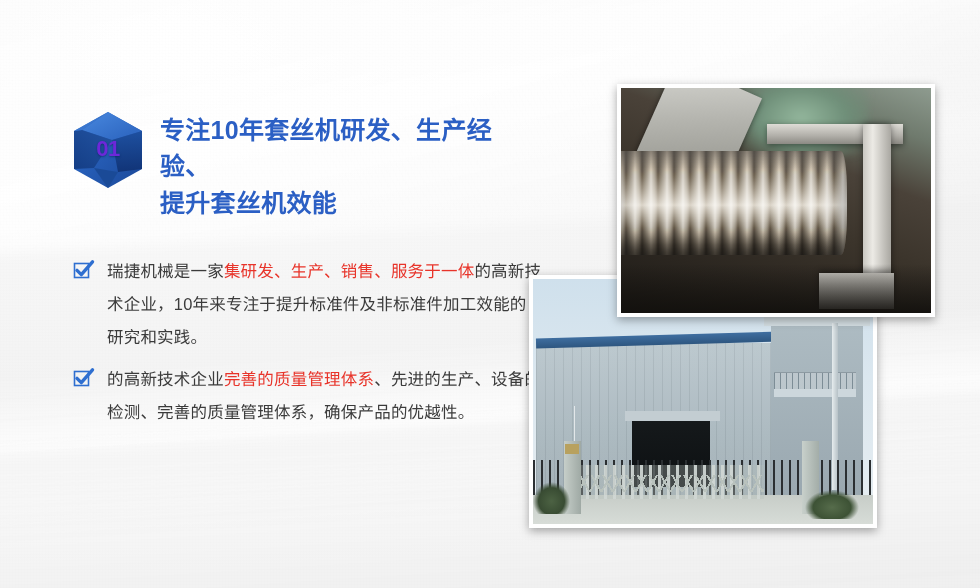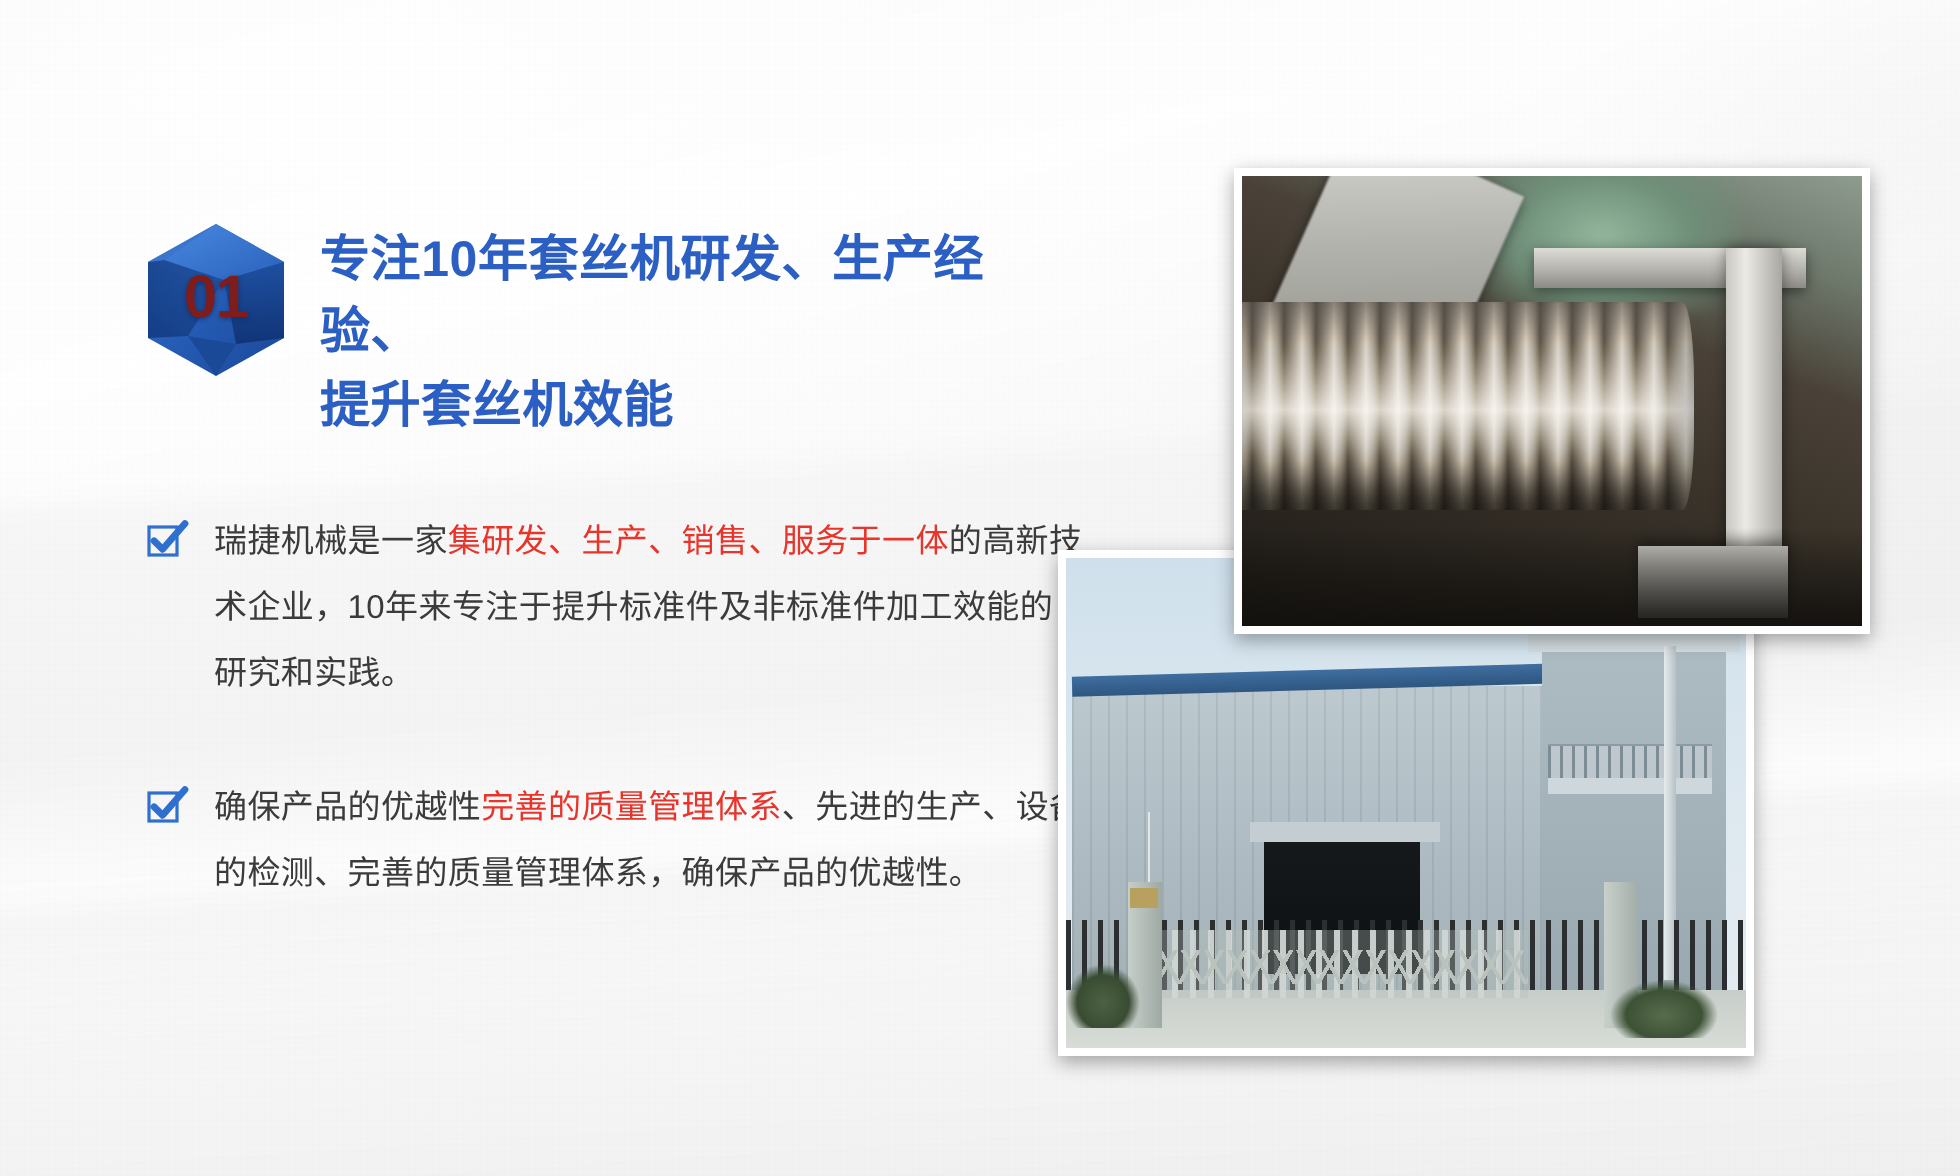--- a/index.html
+++ b/index.html
@@ -82,23 +82,23 @@
     flex: 0 0 auto;
     width: 72px; height: 80px;
     margin-top: 2px;
   }
   .badge svg { display: block; width: 72px; height: 80px; }
   .badge-num {
     position: absolute;
     left: 0; right: 0; top: 50%;
     transform: translateY(-52%);
     text-align: center;
-    font-size: 30px;
+    font-size: 22px;
     font-weight: bold;
-    color: #7f1d1d;
+    color: #6d28d9;
     letter-spacing: -0.5px;
     text-shadow: 0 1px 2px rgba(10,35,90,.55);
   }
 
   .headline {
     padding-top: 4px;
     font-size: 25px;
     font-weight: bold;
     line-height: 1.45;
     color: #2b5fc4;
@@ -106,21 +106,21 @@
     white-space: pre-line;
   }
 
   
   .bullets { margin-top: 34px; }
 
   .bullet {
     display: flex;
     align-items: flex-start;
     gap: 13px;
-    margin-bottom: 34px;
+    margin-bottom: 9px;
   }
   .bullet:last-child { margin-bottom: 0; }
 
   .check-icon {
     flex: 0 0 auto;
     width: 22px; height: 22px;
     margin-top: 4px;
   }
   .check-icon svg { display: block; width: 22px; height: 22px; overflow: visible; }
 
@@ -391,21 +391,21 @@
       </div>
 
       <div class="bullet">
         <span class="check-icon">
           <svg viewBox="0 0 22 22" xmlns="http://www.w3.org/2000/svg">
             <rect x="2.5" y="4.5" width="14" height="14" fill="none" stroke="#2f6fd0" stroke-width="1.6"></rect>
             <path d="M5 11.4 L9.3 15.6 L20.5 2.8" fill="none" stroke="#2f6fd0" stroke-width="3.4" stroke-linecap="round" stroke-linejoin="round"></path>
           </svg>
         </span>
         <span class="bullet-text">
-          <span>确保产品的优越性</span><span class="hl">完善的质量管理体系</span><span>、先进的生产、设备的检测、完善的质量管理体系，确保产品的优越性。</span>
+          <span>的高新技术企业</span><span class="hl">完善的质量管理体系</span><span>、先进的生产、设备的检测、完善的质量管理体系，确保产品的优越性。</span>
         </span>
       </div>
 
     </div>
   </div>
 
   <div class="photo photo-factory">
     <div class="scene">
       <div class="fac-sky"></div>
       <div class="fac-wall"></div>

